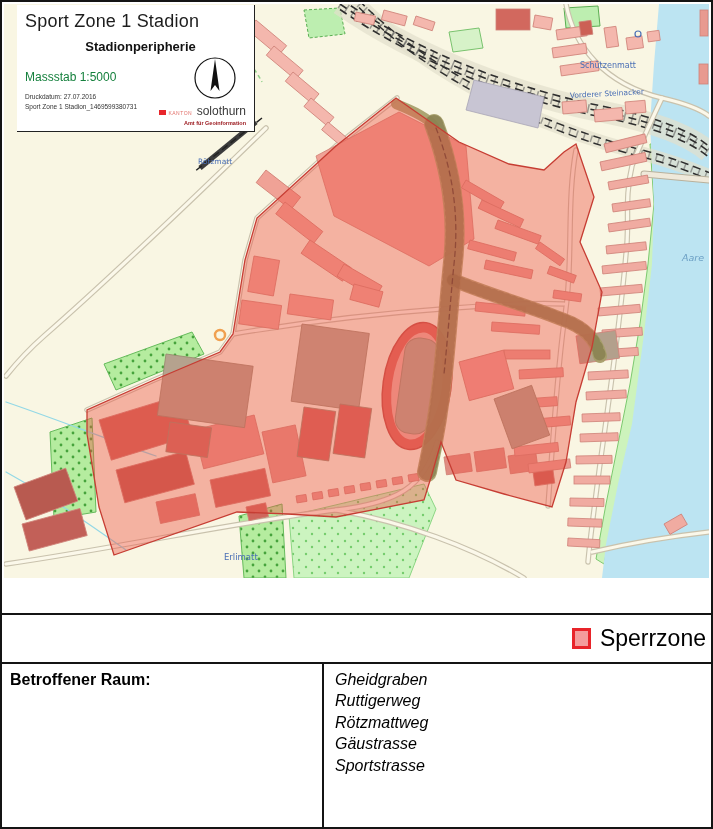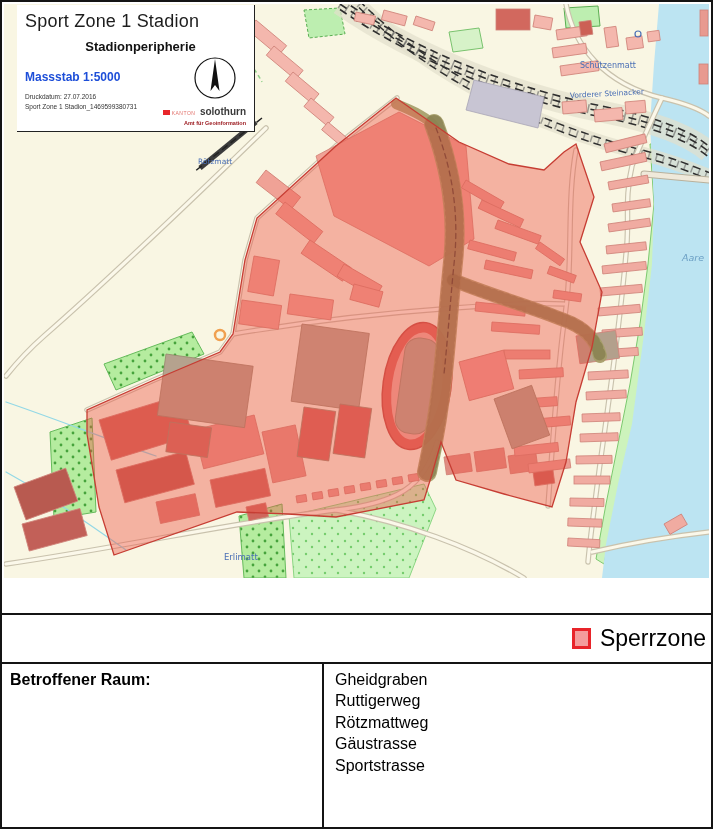--- a/index.html
+++ b/index.html
@@ -12,41 +12,41 @@
   .map-cell{height:613px;box-sizing:border-box;border-bottom:2px solid #141414;position:relative;background:#fff;}
   .map-svg{position:absolute;left:2px;top:2px;}
   
   .info-box{
     position:absolute;left:15px;top:3px;width:238px;height:127px;box-sizing:border-box;
     background:#fff;border:1.5px solid #222;border-left:none;border-top:none;
     padding:5px 8px;z-index:5;
   }
   .ib-title{font-size:18px;color:#1d1d1d;margin:1px 0 0 0;letter-spacing:.2px;}
   .ib-sub{font-size:13px;font-weight:bold;color:#111;margin:7px 0 0 10px;text-align:center;}
-  .ib-scale{font-size:12px;font-weight:bold;color:#1d4ed8;margin:16px 0 0 0;}
+  .ib-scale{font-size:12px;font-weight:normal;color:#15803d;margin:16px 0 0 0;}
   .ib-tiny{font-size:6.5px;color:#333;margin:9px 0 0 0;}
   .ib-tiny2{font-size:6.5px;color:#333;margin:3px 0 0 0;}
   .north{position:absolute;right:16px;top:50px;}
   .logo{position:absolute;right:8px;bottom:5px;text-align:right;line-height:1.15;}
   .lg-flag{display:inline-block;width:7px;height:5px;background:#e8262b;margin-right:2px;}
   .lg-k{font-size:5px;color:#e2716b;letter-spacing:.5px;}
-  .lg-s{font-size:10px;font-weight:bold;color:#3a3a3a;}
+  .lg-s{font-size:12px;font-weight:normal;color:#3a3a3a;}
   .lg-d{font-size:5.5px;font-weight:bold;color:#9c1b20;}
   
   .legend-row{
     height:47px;box-sizing:content-box;border-bottom:2px solid #141414;
     display:flex;align-items:center;justify-content:flex-end;gap:9px;padding-right:5px;background:#fff;
   }
   .legend-swatch{width:13px;height:15px;background:#f49c9c;border:3.5px solid #e8242a;}
   .legend-label{font-size:23px;color:#000;}
   
   .table-row{display:flex;height:163px;background:#fff;}
   .cell-left{width:322px;box-sizing:border-box;border-right:2px solid #141414;padding:7px 8px;}
   .cell-left .hdr{font-size:16px;font-weight:bold;color:#000;}
-  .cell-right{flex:1;padding:5px 0 0 11px;}
+  .cell-right{flex:1;padding:5px 0 0 11px;font-style:italic;}
   .street{font-size:16px;color:#000;line-height:21.4px;}
   svg text{font-family:"DejaVu Sans",sans-serif;}
 </style>
 </head>
 <body>
 
 <div class="page">
 
   <div class="map-cell">
     <svg class="map-svg" width="705" height="574" viewBox="0 0 705 574">

